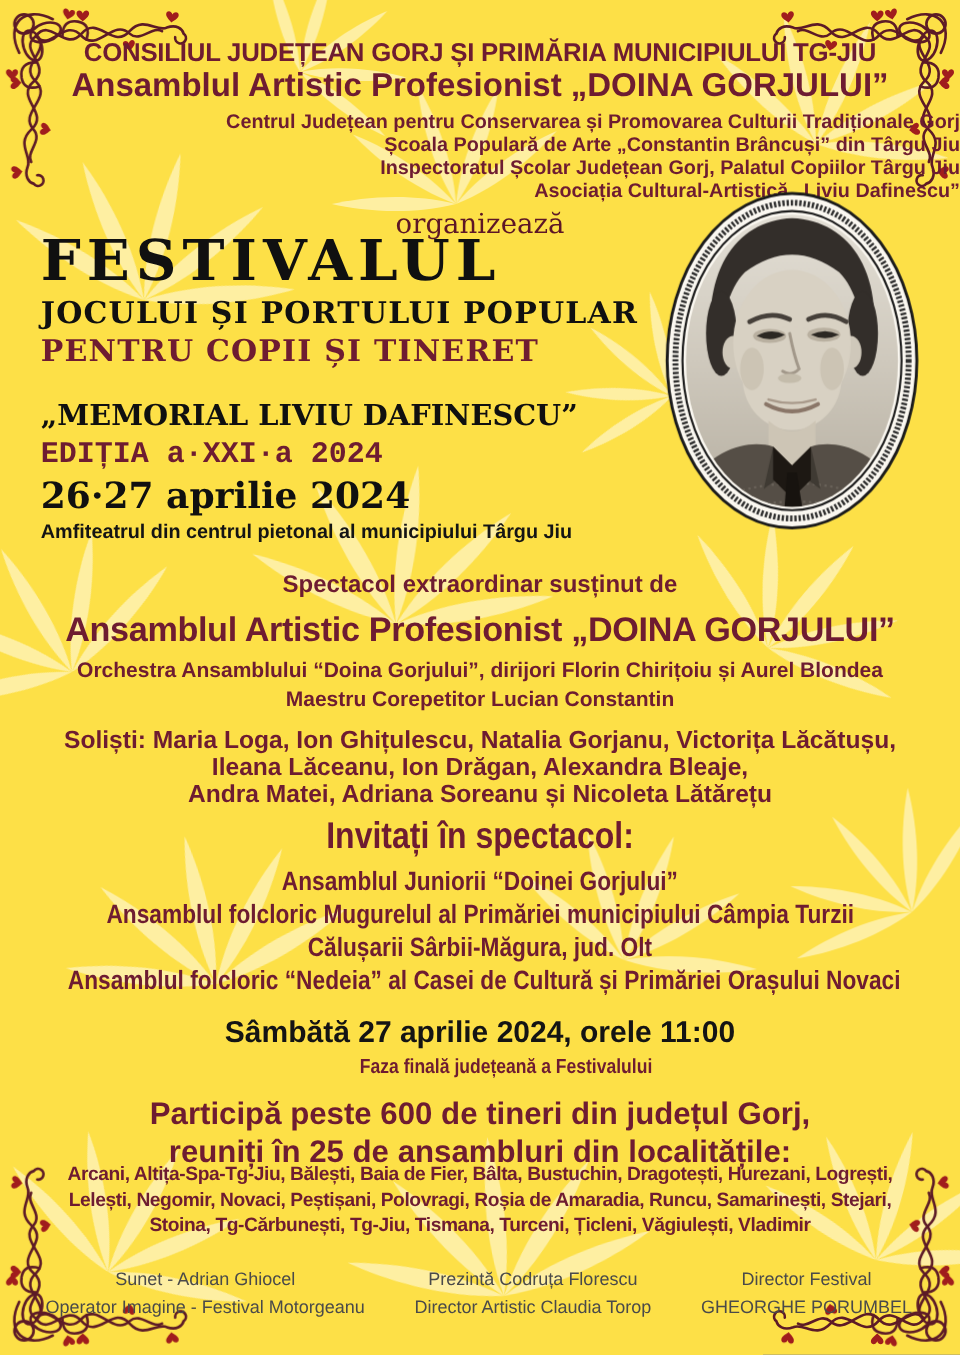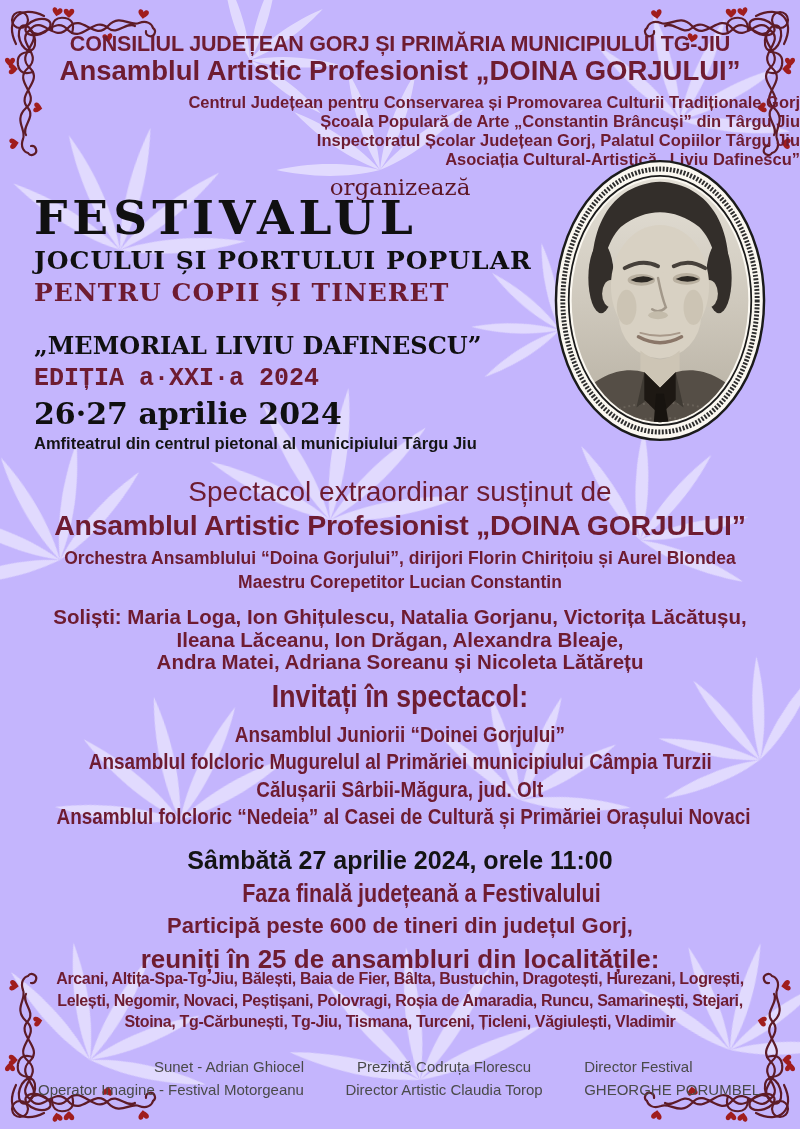--- a/index.html
+++ b/index.html
@@ -1,18 +1,18 @@
 <!DOCTYPE html>
 <html><head>
 <meta charset="utf-8">
 <style>
   html,body{margin:0;padding:0;background:#888;}
   .poster{
     position:relative;width:800px;height:1129px;margin:0 auto;
-    background:#c4b5fd;overflow:hidden;
+    background:#fde047;overflow:hidden;
     font-family:"Liberation Sans","DejaVu Sans",sans-serif;
     color:#141414;
   }
   .bg-svg{position:absolute;inset:0;width:800px;height:1129px;pointer-events:none;}
   .abs{position:absolute;left:0;right:0;text-align:center;white-space:nowrap;}
   .cond{display:inline-block;transform:scaleX(.86);transform-origin:50% 50%;}
 
   
   .header{position:absolute;top:32px;left:0;right:0;text-align:center;white-space:nowrap;}
   .h1{font-size:21.5px;font-weight:bold;color:#6e1c31;line-height:24px;letter-spacing:-.2px;}
@@ -28,38 +28,38 @@
   .t-l3{font-family:"DejaVu Serif",serif;font-weight:bold;font-size:25px;letter-spacing:1px;color:#6e1c31;line-height:32px;}
   .t-l4{font-family:"DejaVu Serif",serif;font-weight:bold;font-size:24px;color:#101010;line-height:33px;margin-top:20px;}
   .t-ed{font-family:Liberation Mono, monospace;font-weight:bold;font-size:25px;color:#6e1c31;line-height:33px;}
   .t-dt{font-family:"DejaVu Serif",serif;font-weight:bold;font-size:30px;color:#101010;line-height:37px;}
   .t-venue{font-size:16.5px;font-weight:bold;color:#141414;line-height:22px;}
 
   .portrait{position:absolute;top:157px;right:34px;width:212px;height:287px;}
 
   
   .fri-head{top:443px;font-size:25px;font-weight:bold;color:#141414;}
-  .fri-l1{top:476px;font-size:28px;font-weight:normal;color:#6e1c31;}
+  .fri-l1{top:476px;font-size:20px;font-weight:bold;color:#6e1c31;}
   .fri-l2{top:509px;font-size:28.5px;font-weight:bold;color:#6e1c31;letter-spacing:-.3px;}
   .ens{top:547px;font-size:17.5px;font-weight:bold;color:#6e1c31;line-height:23.5px;}
   .sol{top:606px;font-size:20.5px;font-weight:bold;color:#6e1c31;line-height:22.7px;}
 
   .guests-head{top:679px;font-size:31px;font-weight:bold;color:#6e1c31;}
   .guests{top:721px;font-size:22px;font-weight:bold;color:#6e1c31;line-height:27.3px;}
 
   .sat-head{top:846px;font-size:25px;font-weight:bold;color:#141414;}
-  .sat-sub{top:879px;font-size:25px;font-weight:bold;color:#6e1c31;margin-left:43px;}
-  .part1{top:913px;font-size:22px;font-weight:bold;color:#6e1c31;}
+  .sat-sub{top:879px;font-size:17px;font-weight:bold;color:#6e1c31;margin-left:43px;}
+  .part1{top:913px;font-size:26px;font-weight:bold;color:#6e1c31;}
   .part2{top:944px;font-size:26px;font-weight:bold;color:#6e1c31;}
   .loc{top:968px;font-size:16px;font-weight:bold;color:#6e1c31;line-height:21.5px;letter-spacing:-.35px;}
 
   .footer{position:absolute;top:1055px;left:38px;right:40px;display:flex;justify-content:space-between;color:#4a4a4a;font-size:15px;line-height:23px;}
-  .f-left{text-align:right;}
+  .f-left{text-align:center;}
   .f-center{text-align:center;}
-  .f-right{}
+  .f-right{text-align:center;}
 </style>
 </head>
 <body>
 
 <div class="poster">
 
   <svg class="bg-svg" viewBox="0 0 800 1129" xmlns="http://www.w3.org/2000/svg">
     <defs>
       <path id="leaf" d="M0,0 C-7,-28 -4,-56 0,-74 C4,-56 7,-28 0,0 Z"></path>
       <g id="spray">

